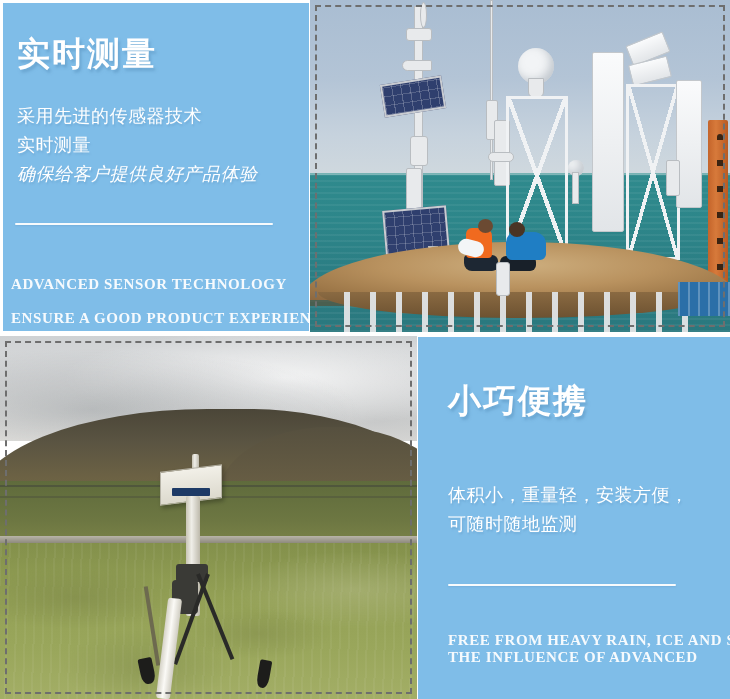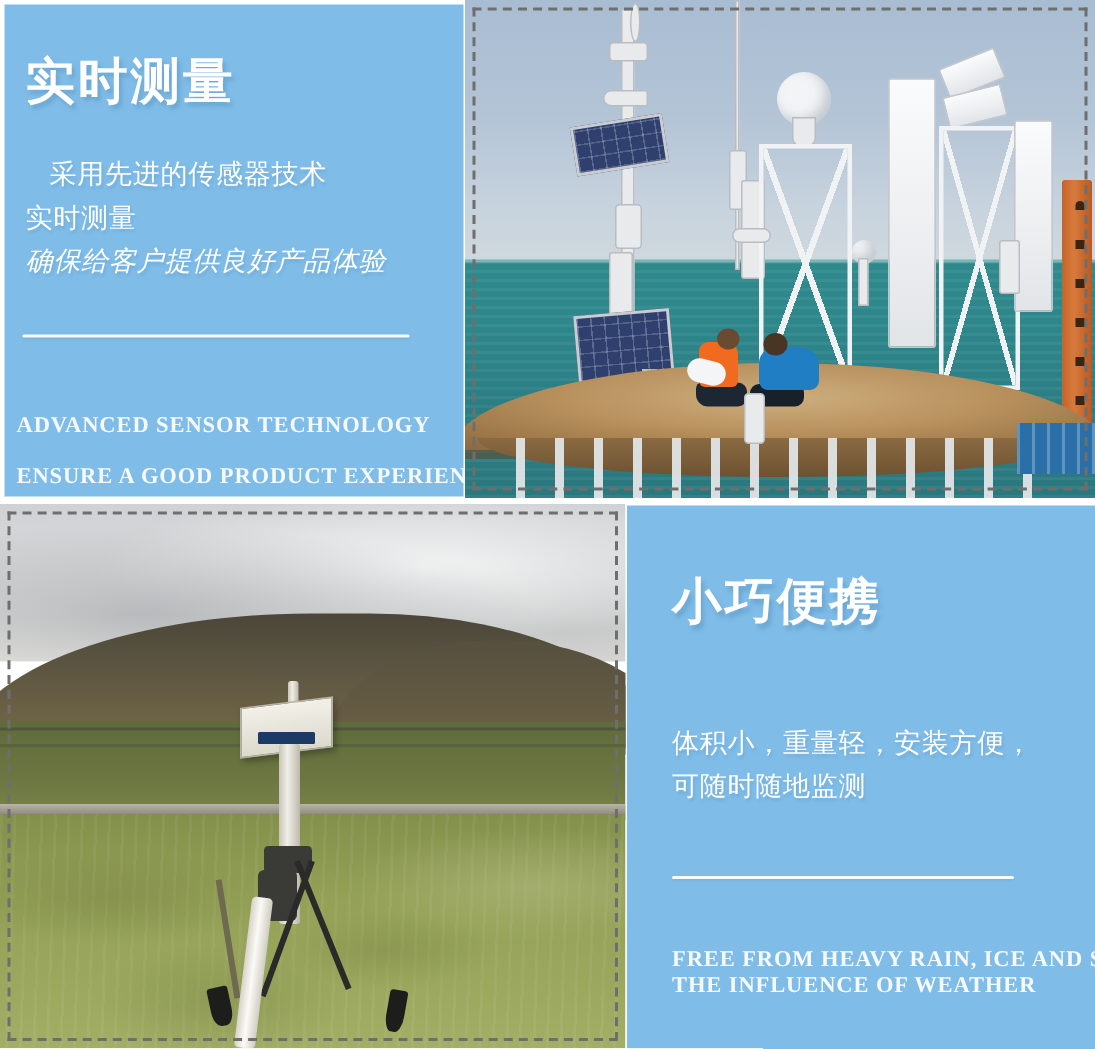--- a/index.html
+++ b/index.html
@@ -240,21 +240,21 @@
 </style>
 </head>
 <body>
 
 <div id="page">
 
   <div class="panel blue-panel" style="left:3px; top:3px; width:306px; height:328px;">
 
     <div class="title-cn" style="position:absolute; left:14px; top:33px;">实时测量</div>
 
-    <div class="body-cn" style="position:absolute; left:30px; top:99px;">采用先进的传感器技术</div>
+    <div class="body-cn" style="position:absolute; left:14px; top:99px;">采用先进的传感器技术</div>
     <div class="body-cn" style="position:absolute; left:14px; top:128px;">实时测量</div>
     <div class="body-cn" style="position:absolute; left:14px; top:157px;font-style:italic;">确保给客户提供良好产品体验</div>
 
     <div class="divider" style="position:absolute; left:12px; top:220px; width:258px;"></div>
 
     <div class="eng" style="position:absolute; left:8px; top:270px;">ADVANCED SENSOR TECHNOLOGY</div>
     <div class="eng" style="position:absolute; left:8px; top:304px;">ENSURE A GOOD PRODUCT EXPERIENCE FOR USERS</div>
   </div>
 
   <div class="photo" style="left:310px; top:0px; width:420px; height:332px;">
@@ -348,16 +348,16 @@
   <div class="panel blue-panel" style="left:418px; top:337px; width:312px; height:362px;">
 
     <div class="title-cn" style="position:absolute; left:30px; top:46px;">小巧便携</div>
 
     <div class="body-cn" style="position:absolute; left:30px; top:144px;">体积小，重量轻，安装方便，</div>
     <div class="body-cn" style="position:absolute; left:30px; top:173px;">可随时随地监测</div>
 
     <div class="divider" style="position:absolute; left:30px; top:247px; width:228px;"></div>
 
     <div class="eng" style="position:absolute; left:30px; top:292px;">FREE FROM HEAVY RAIN, ICE AND SNOW, FROST, ETC</div>
-    <div class="eng" style="position:absolute; left:30px; top:309px;">THE INFLUENCE OF WEATHER</div>
+    <div class="eng" style="position:absolute; left:30px; top:309px;">THE INFLUENCE OF ADVANCED</div>
   </div>
 
 </div>
 
 </body></html>

